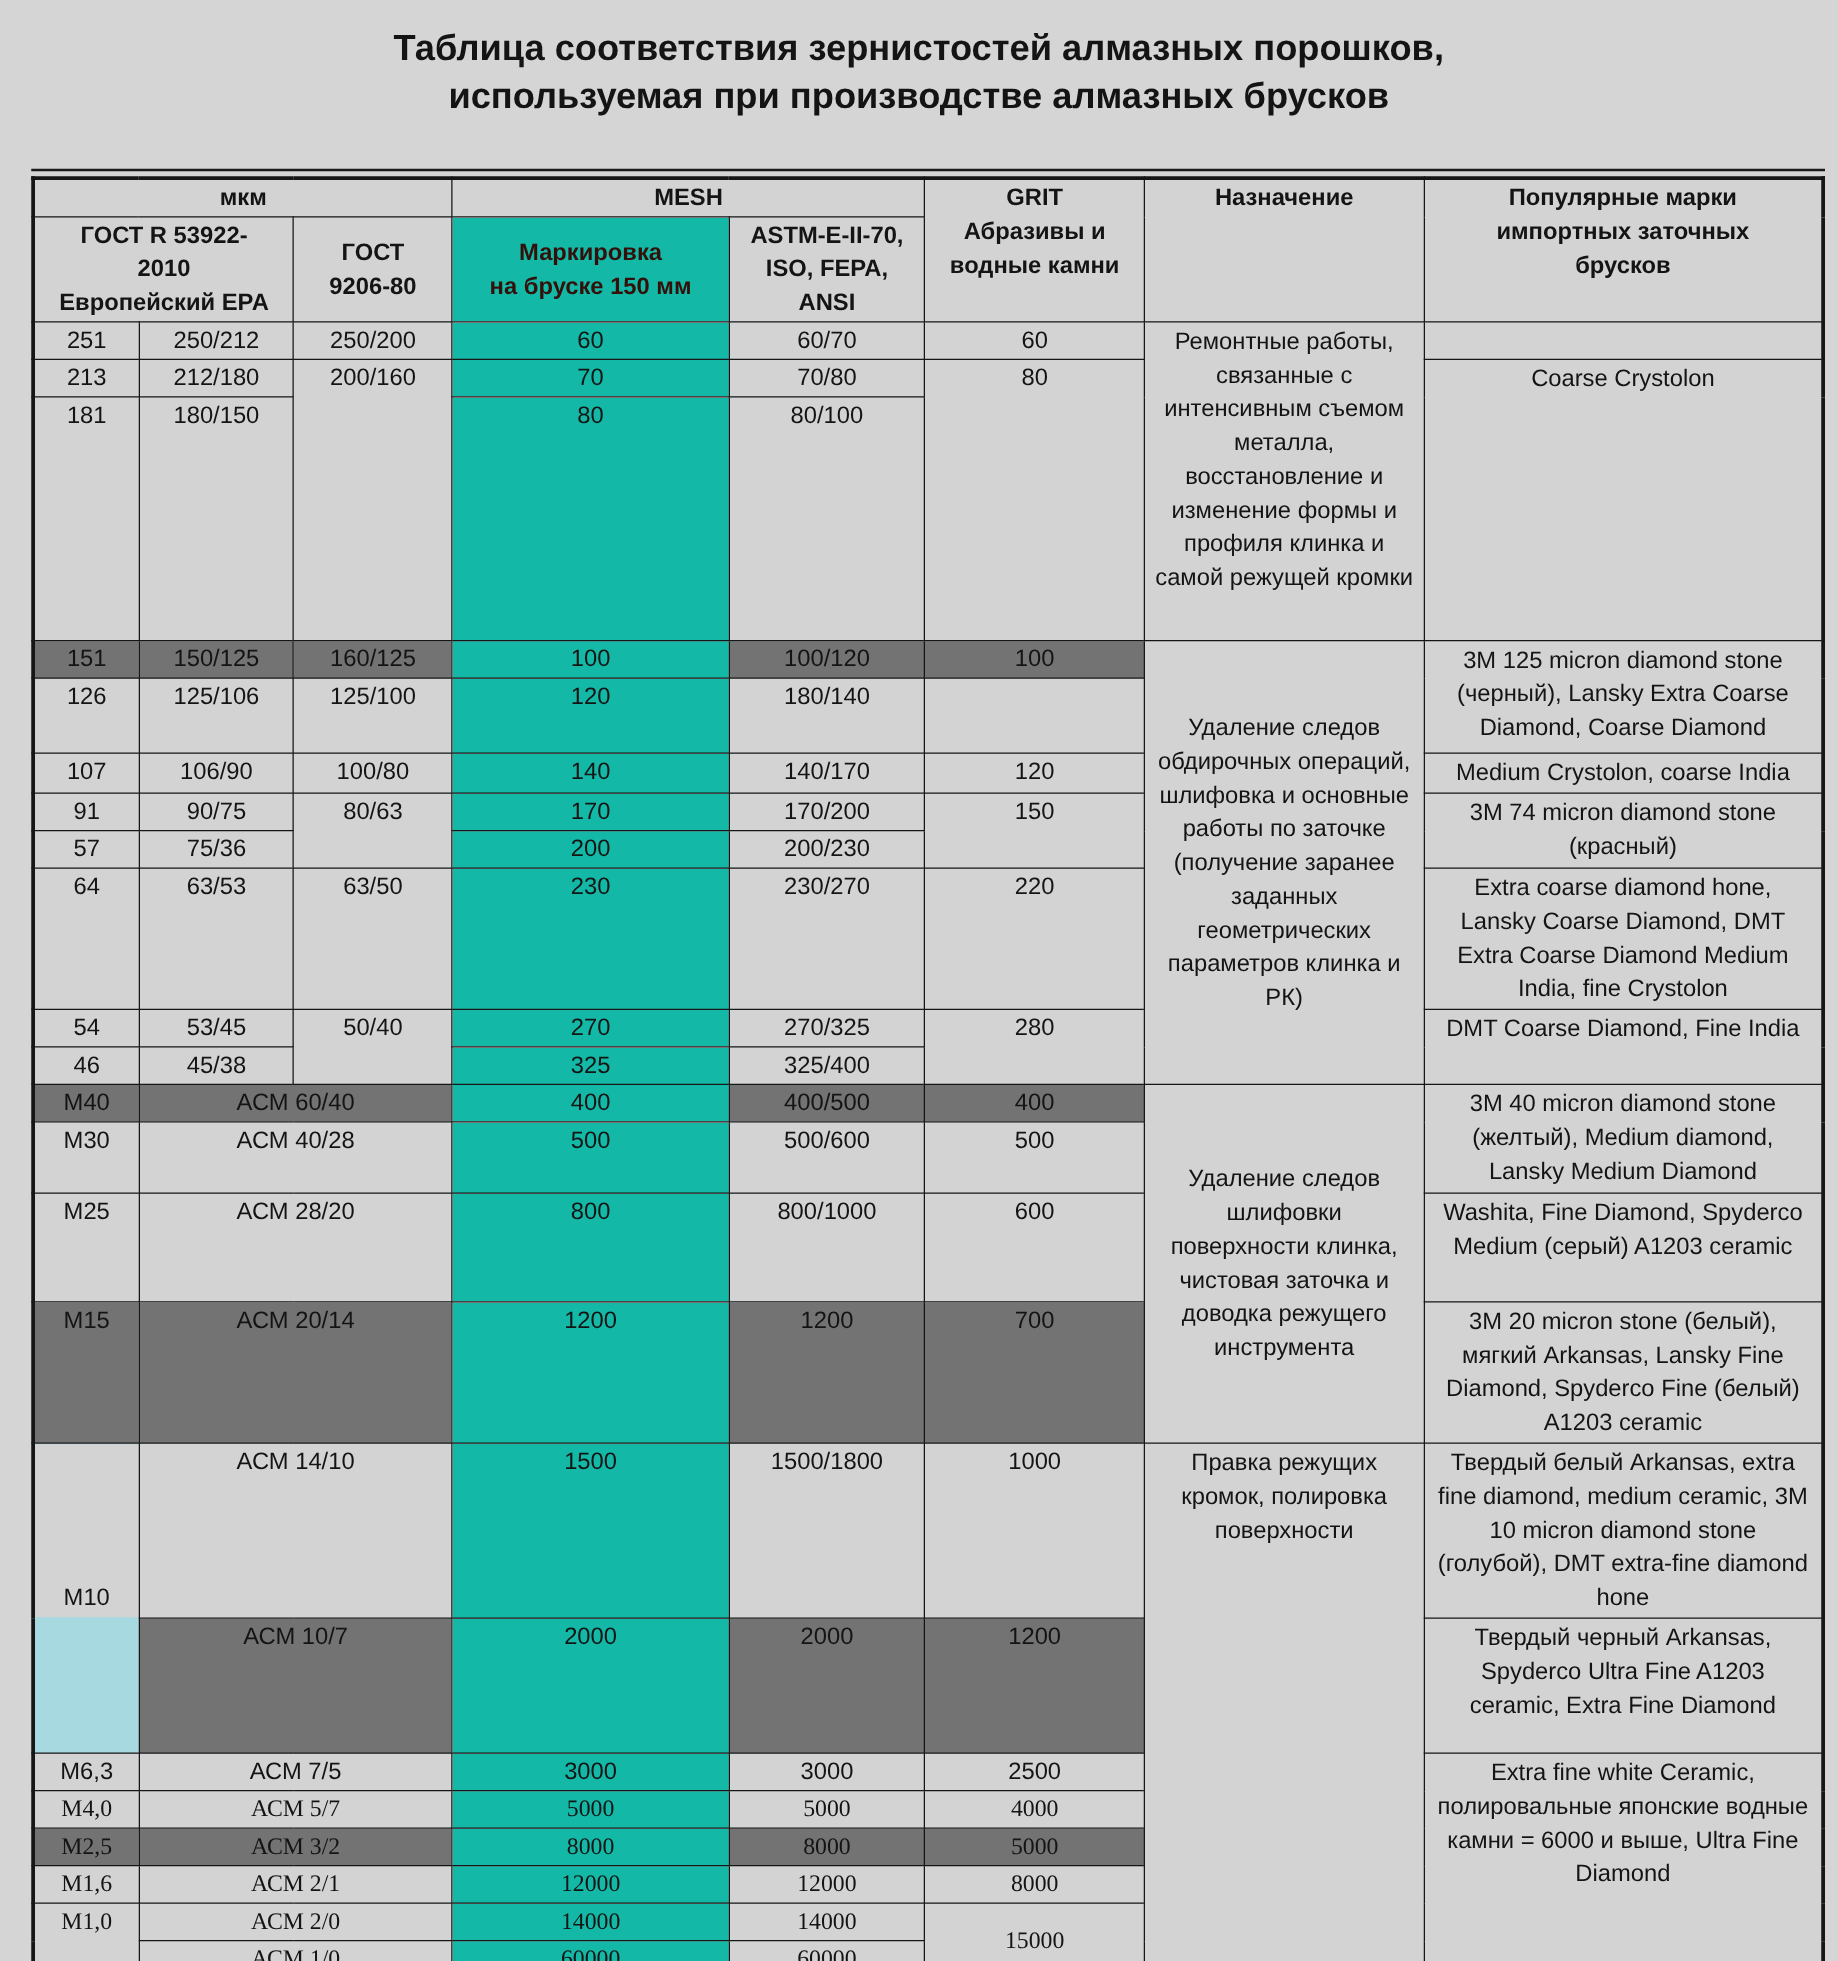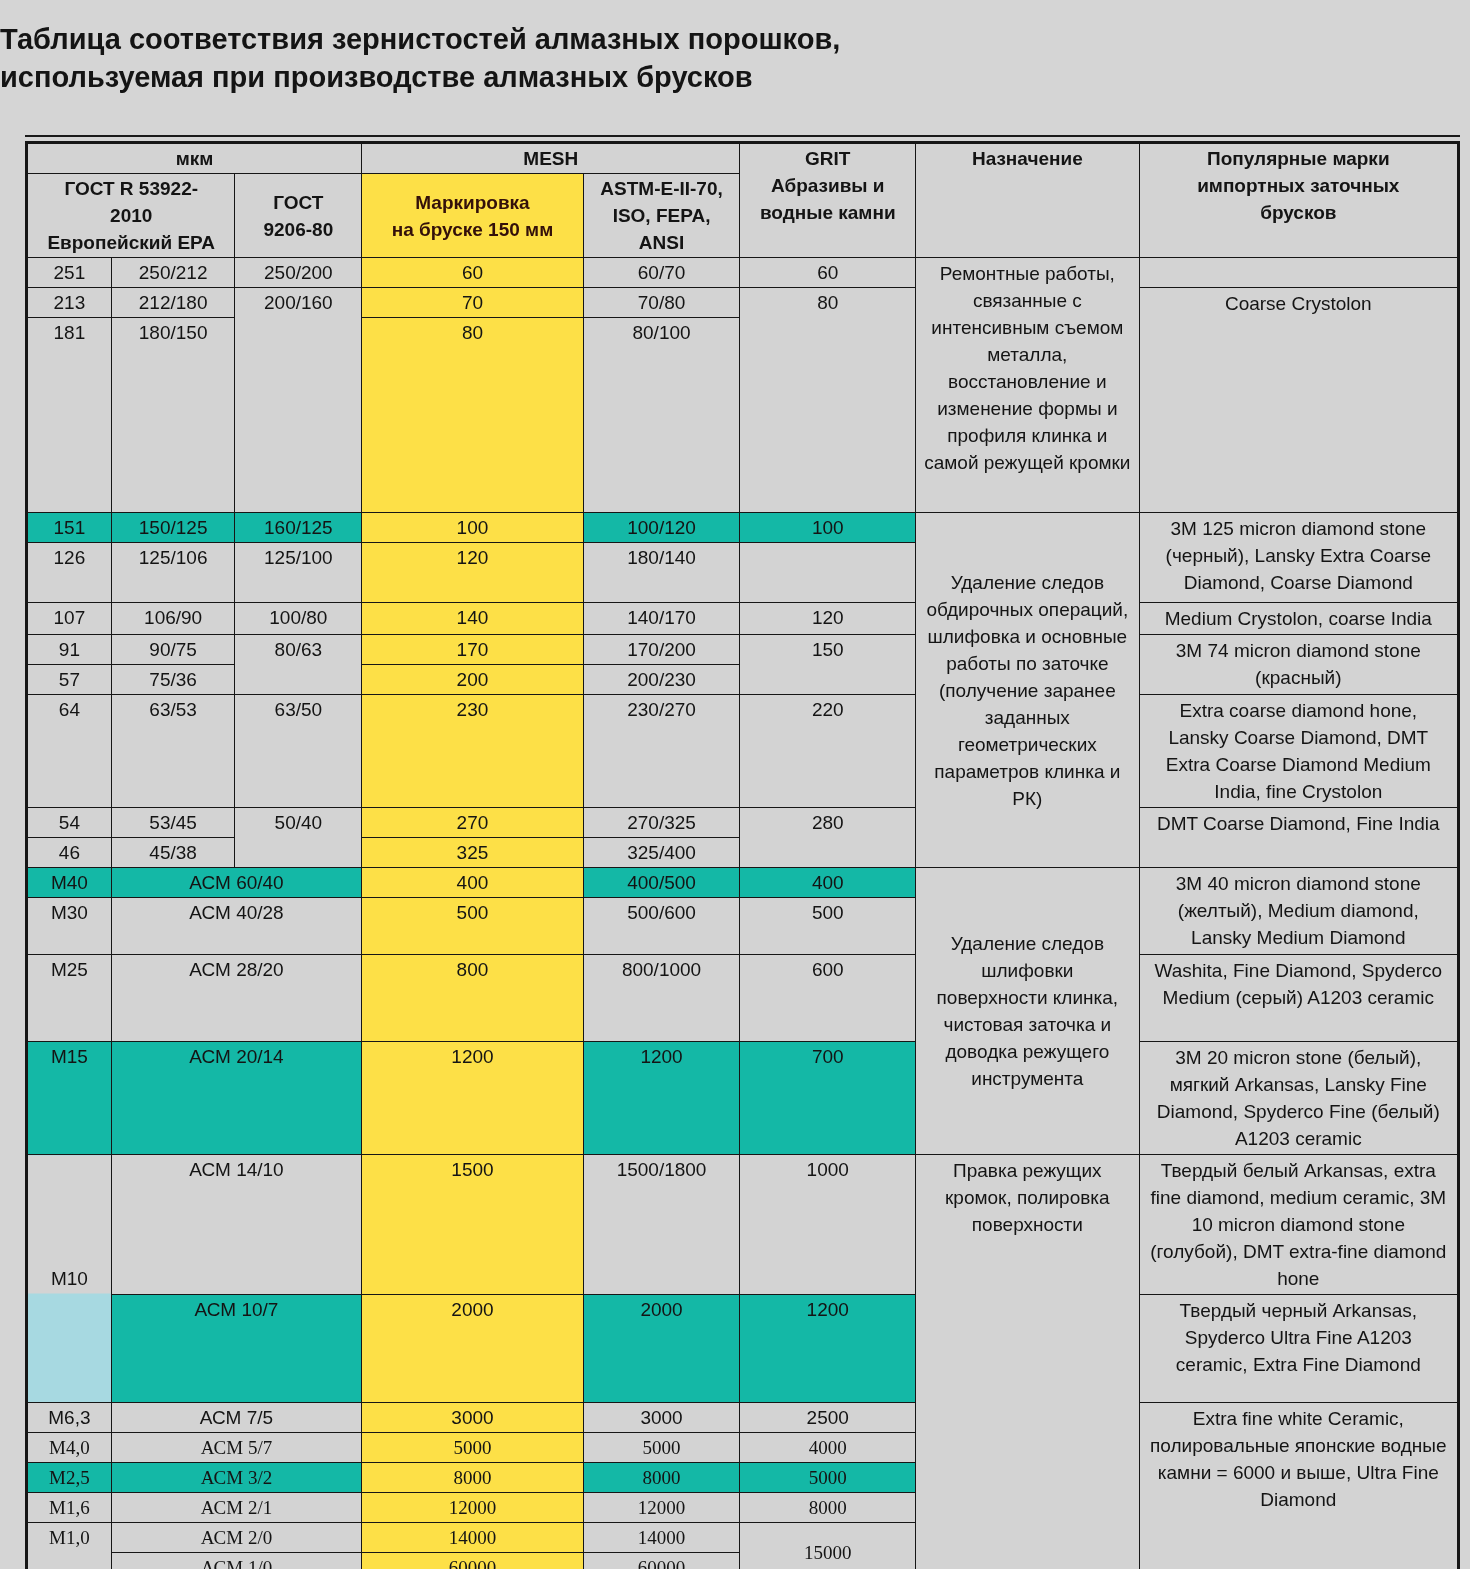--- a/index.html
+++ b/index.html
@@ -6,21 +6,21 @@
   body{
     width:1470px;height:1569px;
     background:#d5d5d5;
     font-family:"Liberation Sans","DejaVu Sans",sans-serif;
     color:#141414;
     position:relative;
     overflow:hidden;
   }
   .title{
     position:absolute;top:20px;left:0;width:100%;
-    text-align:left;font-size:29px;font-weight:bold;line-height:38px;
+    text-align:center;font-size:29px;font-weight:bold;line-height:38px;
     white-space:pre-line;
   }
   .top-rule{
     position:absolute;left:25px;top:135px;width:1435px;height:2px;background:#1a1a1a;
   }
   table.grit{
     position:absolute;left:25px;top:141px;width:1435px;
     border-collapse:collapse;table-layout:fixed;
     background:#d3d3d3;
     border:3px solid #161616;
@@ -29,23 +29,23 @@
     border:1.6px solid #161616;
     padding:1px 4px;
     text-align:center;
     vertical-align:top;
     font-size:19px;
     line-height:27px;
     overflow:hidden;
   }
   .grit th{font-weight:bold;white-space:pre-line;}
   .mid{vertical-align:middle !important;margin-top:32px;}
-  .or{background:#fde047;}
+  .or{background:#14b8a6;}
   .mark{color:#33100a;}
-  .bl{background:#14b8a6;}
+  .bl{background:#737373;}
   tr.serif td{font-family:"Liberation Serif","DejaVu Serif",serif;}
   td.m10cell{
     background:linear-gradient(to bottom,#d3d3d3 0 55.9%,#a7d9e1 55.9% 100%);
     vertical-align:middle;
   }
   td.purpose,td.brands{padding:2px 8px;}
 </style>
 </head>
 <body>
 

